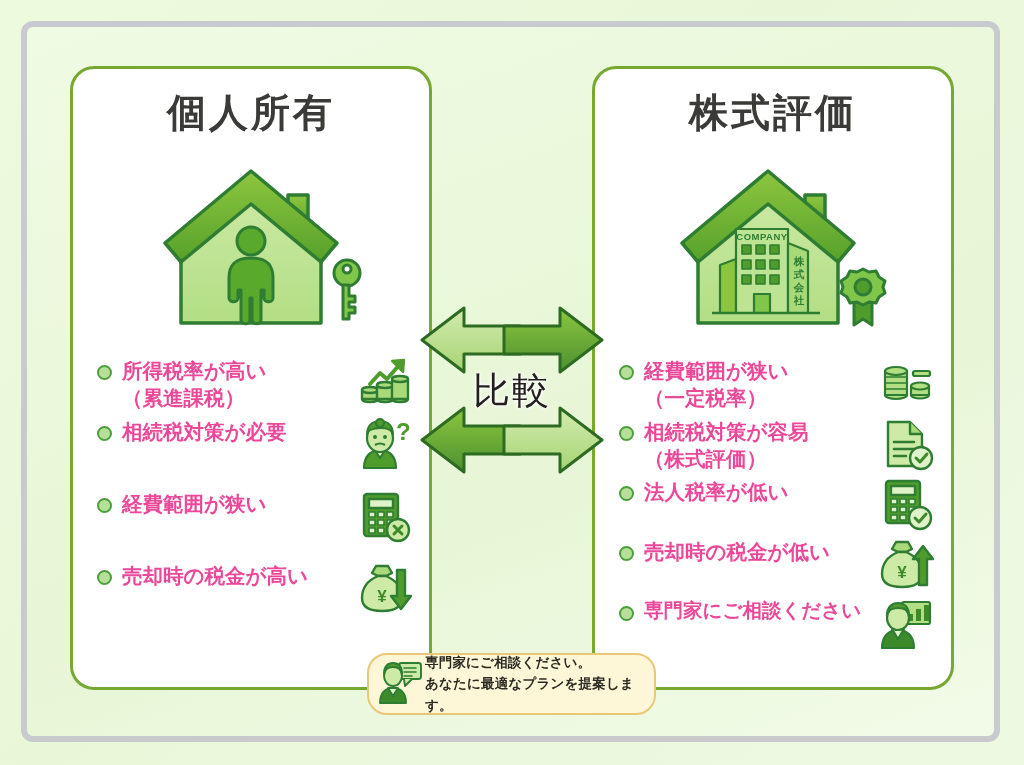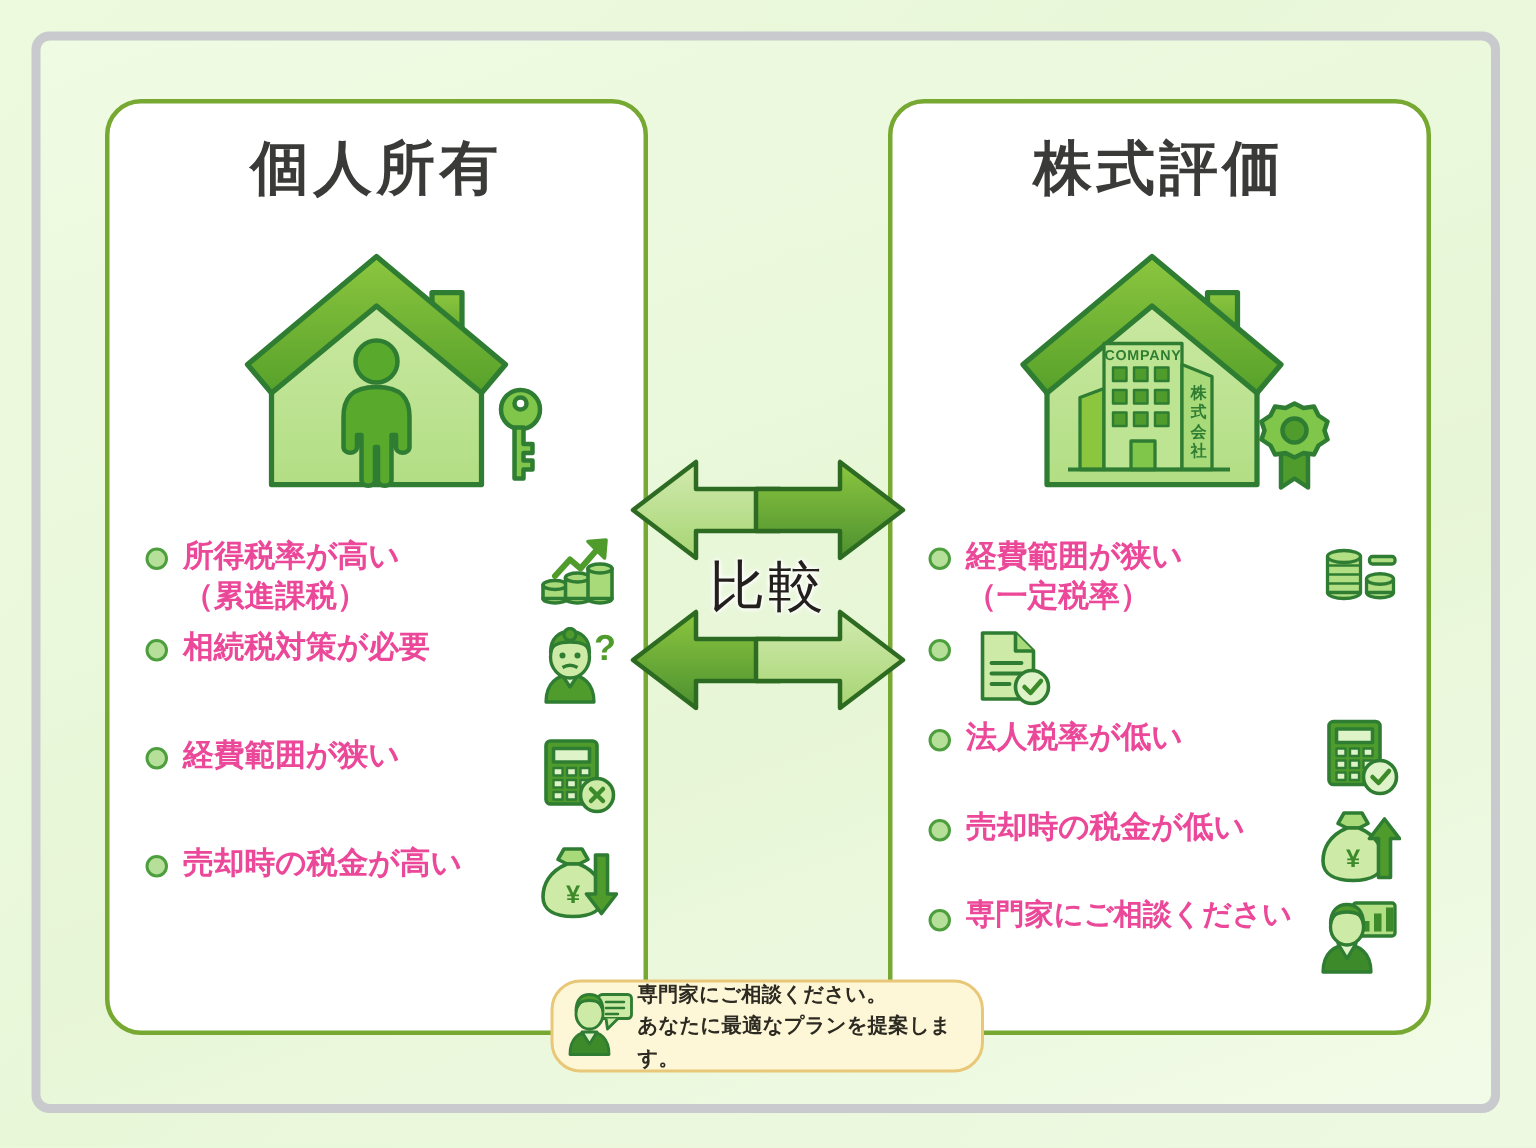--- a/index.html
+++ b/index.html
@@ -339,20 +339,22 @@
                 <rect x="31" y="29" width="18" height="9"></rect>
               <ellipse cx="40" cy="29" rx="9" ry="3.5"></ellipse>
               <rect x="33" y="14" width="17" height="5" rx="2"></rect>
             </g>
           </svg>
         </span>
       </div>
 
       <div class="row">
         <span class="bullet"></span>
+        <span class="txt">相続税対策が容易
+（株式評価）</span>
         <span class="rowicon">
           <svg width="54" height="54" viewBox="0 0 54 54">
             <g stroke="#2f7d32" stroke-width="2.4" stroke-linejoin="round">
               <path d="M8 4 l22 0 l12 12 l0 32 l-34 0 z" fill="#cdeaa6"></path>
               <path d="M30 4 l0 12 l12 0" fill="#a9da7a"></path>
               <path d="M14 24 h20 M14 31 h20 M14 38 h12" stroke-width="2.6" stroke-linecap="round" fill="none"></path>
               <circle cx="41" cy="40" r="11" fill="#dff3c8"></circle>
               <path d="M36 40 l4 4 l7 -8" fill="none" stroke="#3d8a2a" stroke-width="3" stroke-linecap="round"></path>
             </g>
           </svg>

